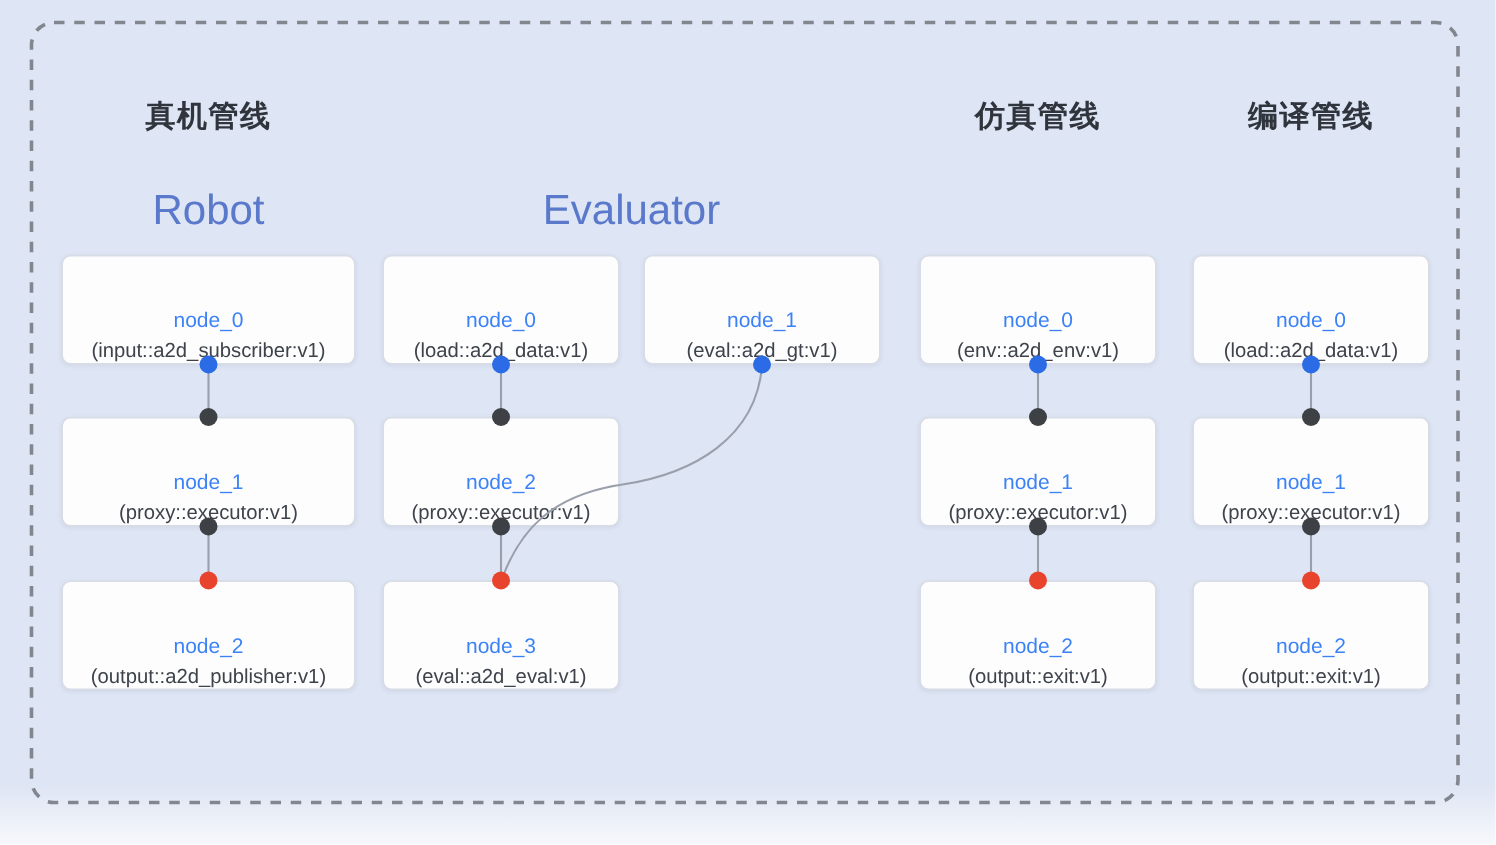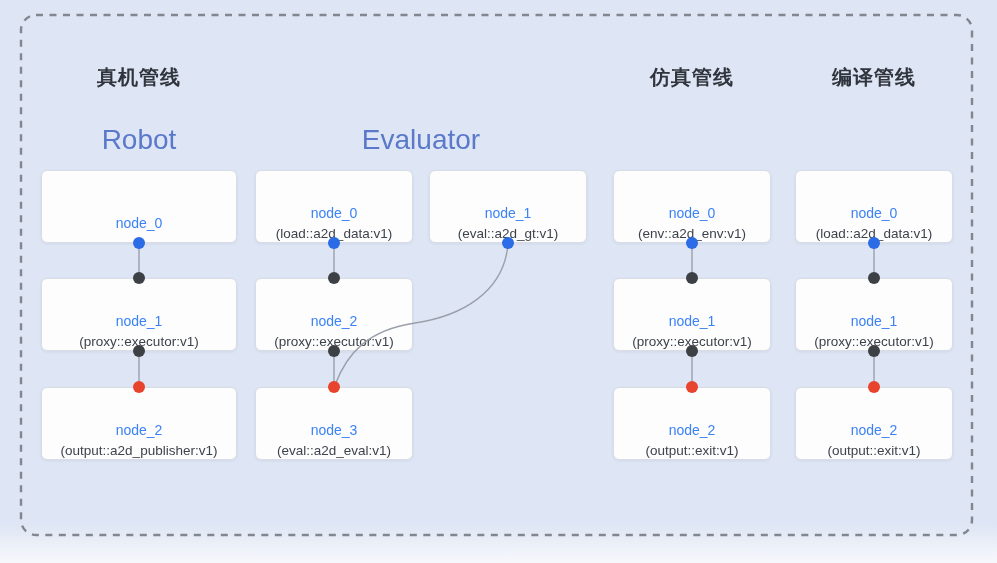--- a/index.html
+++ b/index.html
@@ -82,20 +82,21 @@
 
   <div class="col-title" style="left:29px">真机管线</div>
   <div class="col-title" style="left:582px">仿真管线</div>
   <div class="col-title" style="left:764px">编译管线</div>
 
   <div class="col-subtitle" style="left:29px">Robot</div>
   <div class="col-subtitle" style="left:311px">Evaluator</div>
 
   <div class="node-box" style="left:41px;top:170px;width:196px">
     <div class="node-name">node_0</div>
+    <div class="node-type">(input::a2d_subscriber:v1)</div>
   </div>
   <div class="node-box" style="left:41px;top:278px;width:196px">
     <div class="node-name">node_1</div>
     <div class="node-type">(proxy::executor:v1)</div>
   </div>
   <div class="node-box" style="left:41px;top:387px;width:196px">
     <div class="node-name">node_2</div>
     <div class="node-type">(output::a2d_publisher:v1)</div>
   </div>
 

